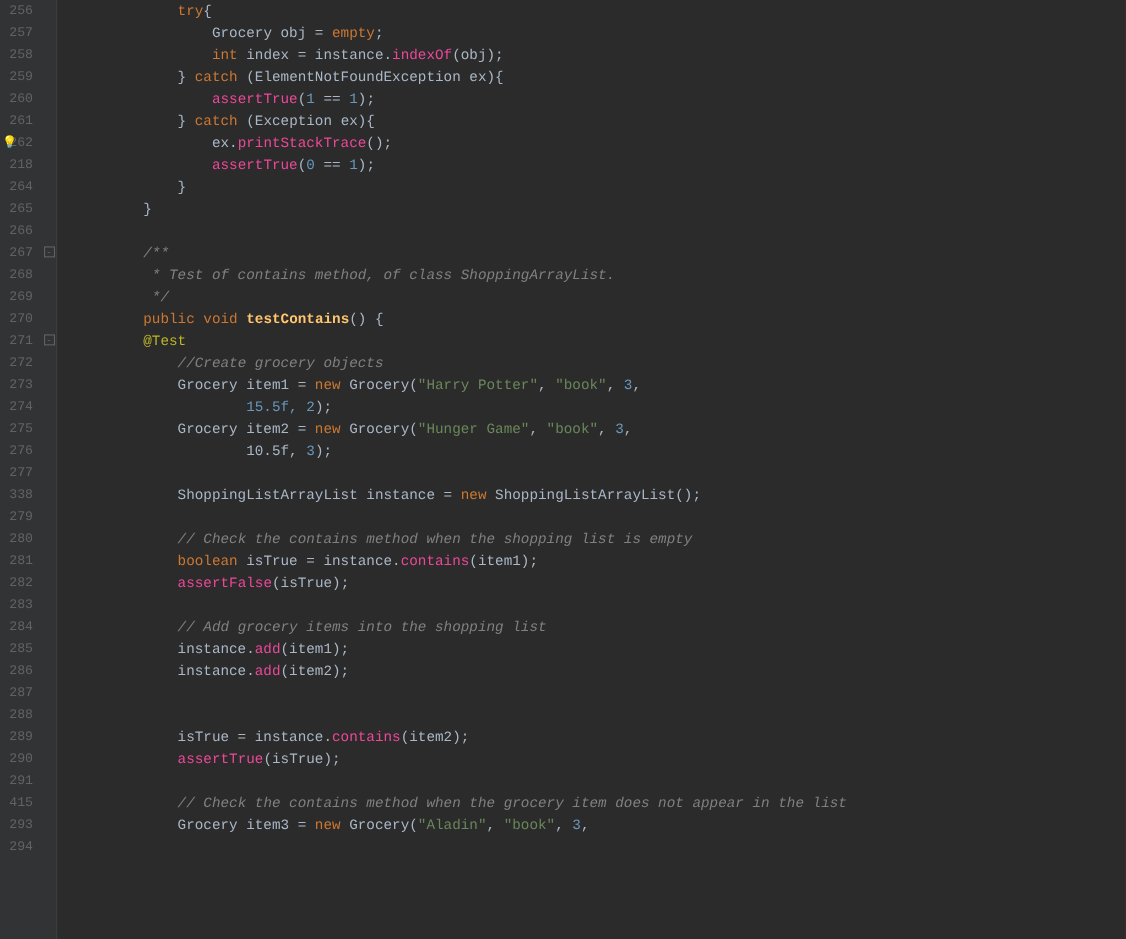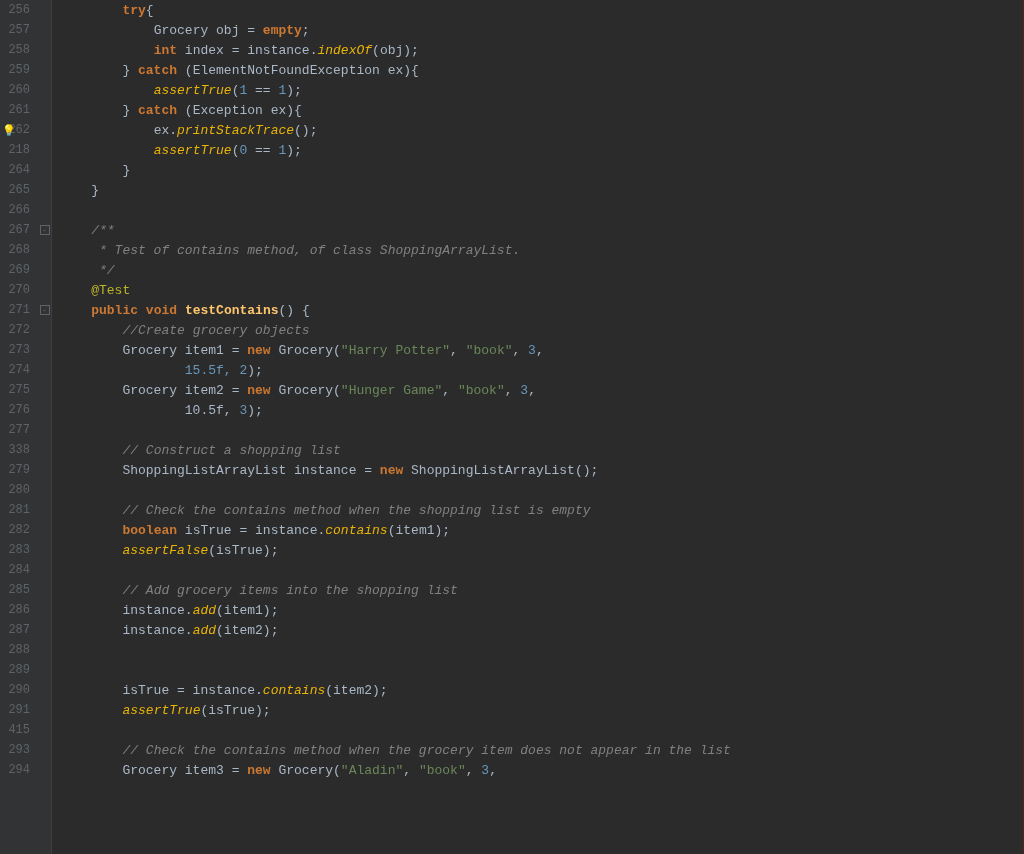--- a/index.html
+++ b/index.html
@@ -22,20 +22,21 @@
       display: flex;
       flex-direction: column;
       height: 854px;
       overflow: hidden;
     }
 
     .code-area {
       display: flex;
       flex: 1;
       overflow: hidden;
+      gap: 39px;
     }
 
     .gutter {
       display: flex;
       flex-direction: column;
       min-width: 52px;
       background: #313335;
       border-right: 1px solid #3c3f41;
       padding-top: 0;
       user-select: none;
@@ -85,27 +86,27 @@
       position: absolute;
       right: 0;
       top: 0;
       bottom: 0;
       width: 1px;
       background: #ff000033;
       pointer-events: none;
     }
 
     
-    .kw { color: #cc7832; font-weight: bold; }
+    .kw { color: #cc7832; font-weight: normal; }
     .method { color: #ffc66d; font-weight: bold; }
     .string { color: #6a8759; }
     .num { color: #6897bb; }
     .comment { color: #808080; font-style: italic; }
     .annotation { color: #bbb529; }
-    .italic-method { color: #eab308; font-style: italic; }
+    .italic-method { color: #ec4899; }
     .normal { color: #a9b7c6; }
 
     .warning-icon {
       position: absolute;
       left: 2px;
       top: 50%;
       transform: translateY(-50%);
       font-size: 11px;
     }
 
@@ -296,29 +297,28 @@
           <div class="code-line"><span class="normal">            </span><span class="italic-method">assertTrue</span><span class="normal">(</span><span class="num">1</span><span class="normal"> == </span><span class="num">1</span><span class="normal">);</span></div>
           <div class="code-line"><span class="normal">        } </span><span class="kw">catch</span><span class="normal"> (</span><span class="normal">Exception</span><span class="normal"> ex){</span></div>
           <div class="code-line"><span class="normal">            </span><span class="normal">ex.</span><span class="italic-method">printStackTrace</span><span class="normal">();</span></div>
           <div class="code-line"><span class="normal">            </span><span class="italic-method">assertTrue</span><span class="normal">(</span><span class="num">0</span><span class="normal"> == </span><span class="num">1</span><span class="normal">);</span></div>
           <div class="code-line"><span class="normal">        }</span></div>
           <div class="code-line"><span class="normal">    }</span></div>
           <div class="code-line">​</div>
           <div class="code-line"><span class="comment">    /**</span></div>
           <div class="code-line"><span class="comment">     * Test of contains method, of class ShoppingArrayList.</span></div>
           <div class="code-line"><span class="comment">     */</span></div>
+          <div class="code-line"><span class="normal">    </span><span class="kw">public</span><span class="normal"> </span><span class="kw">void</span><span class="normal"> </span><span class="method">testContains</span><span class="normal">() {</span></div>
           <div class="code-line"><span class="normal">    </span><span class="annotation">@Test</span></div>
-          <div class="code-line"><span class="normal">    </span><span class="kw">public</span><span class="normal"> </span><span class="kw">void</span><span class="normal"> </span><span class="method">testContains</span><span class="normal">() {</span></div>
           <div class="code-line"><span class="normal">        </span><span class="comment">//Create grocery objects</span></div>
           <div class="code-line"><span class="normal">        Grocery item1 = </span><span class="kw">new</span><span class="normal"> Grocery(</span><span class="string">"Harry Potter"</span><span class="normal">, </span><span class="string">"book"</span><span class="normal">, </span><span class="num">3</span><span class="normal">,</span></div>
           <div class="code-line"><span class="num">                15.5f, </span><span class="num">2</span><span class="normal">);</span></div>
           <div class="code-line"><span class="normal">        Grocery item2 = </span><span class="kw">new</span><span class="normal"> Grocery(</span><span class="string">"Hunger Game"</span><span class="normal">, </span><span class="string">"book"</span><span class="normal">, </span><span class="num">3</span><span class="normal">,</span></div>
           <div class="code-line"><span class="normal">                10.5f, </span><span class="num">3</span><span class="normal">);</span></div>
           <div class="code-line">​</div>
-          <div class="code-line"><span class="normal">        </span><span class="comment">// Construct a shopping list</span></div>
           <div class="code-line"><span class="normal">        ShoppingListArrayList instance = </span><span class="kw">new</span><span class="normal"> ShoppingListArrayList();</span></div>
           <div class="code-line">​</div>
           <div class="code-line"><span class="normal">        </span><span class="comment">// Check the contains method when the shopping list is empty</span></div>
           <div class="code-line"><span class="normal">        </span><span class="kw">boolean</span><span class="normal"> isTrue = instance.</span><span class="italic-method">contains</span><span class="normal">(item1);</span></div>
           <div class="code-line"><span class="normal">        </span><span class="italic-method">assertFalse</span><span class="normal">(isTrue);</span></div>
           <div class="code-line">​</div>
           <div class="code-line"><span class="normal">        </span><span class="comment">// Add grocery items into the shopping list</span></div>
           <div class="code-line"><span class="normal">        instance.</span><span class="italic-method">add</span><span class="normal">(item1);</span></div>
           <div class="code-line"><span class="normal">        instance.</span><span class="italic-method">add</span><span class="normal">(item2);</span></div>
           <div class="code-line">​</div>

